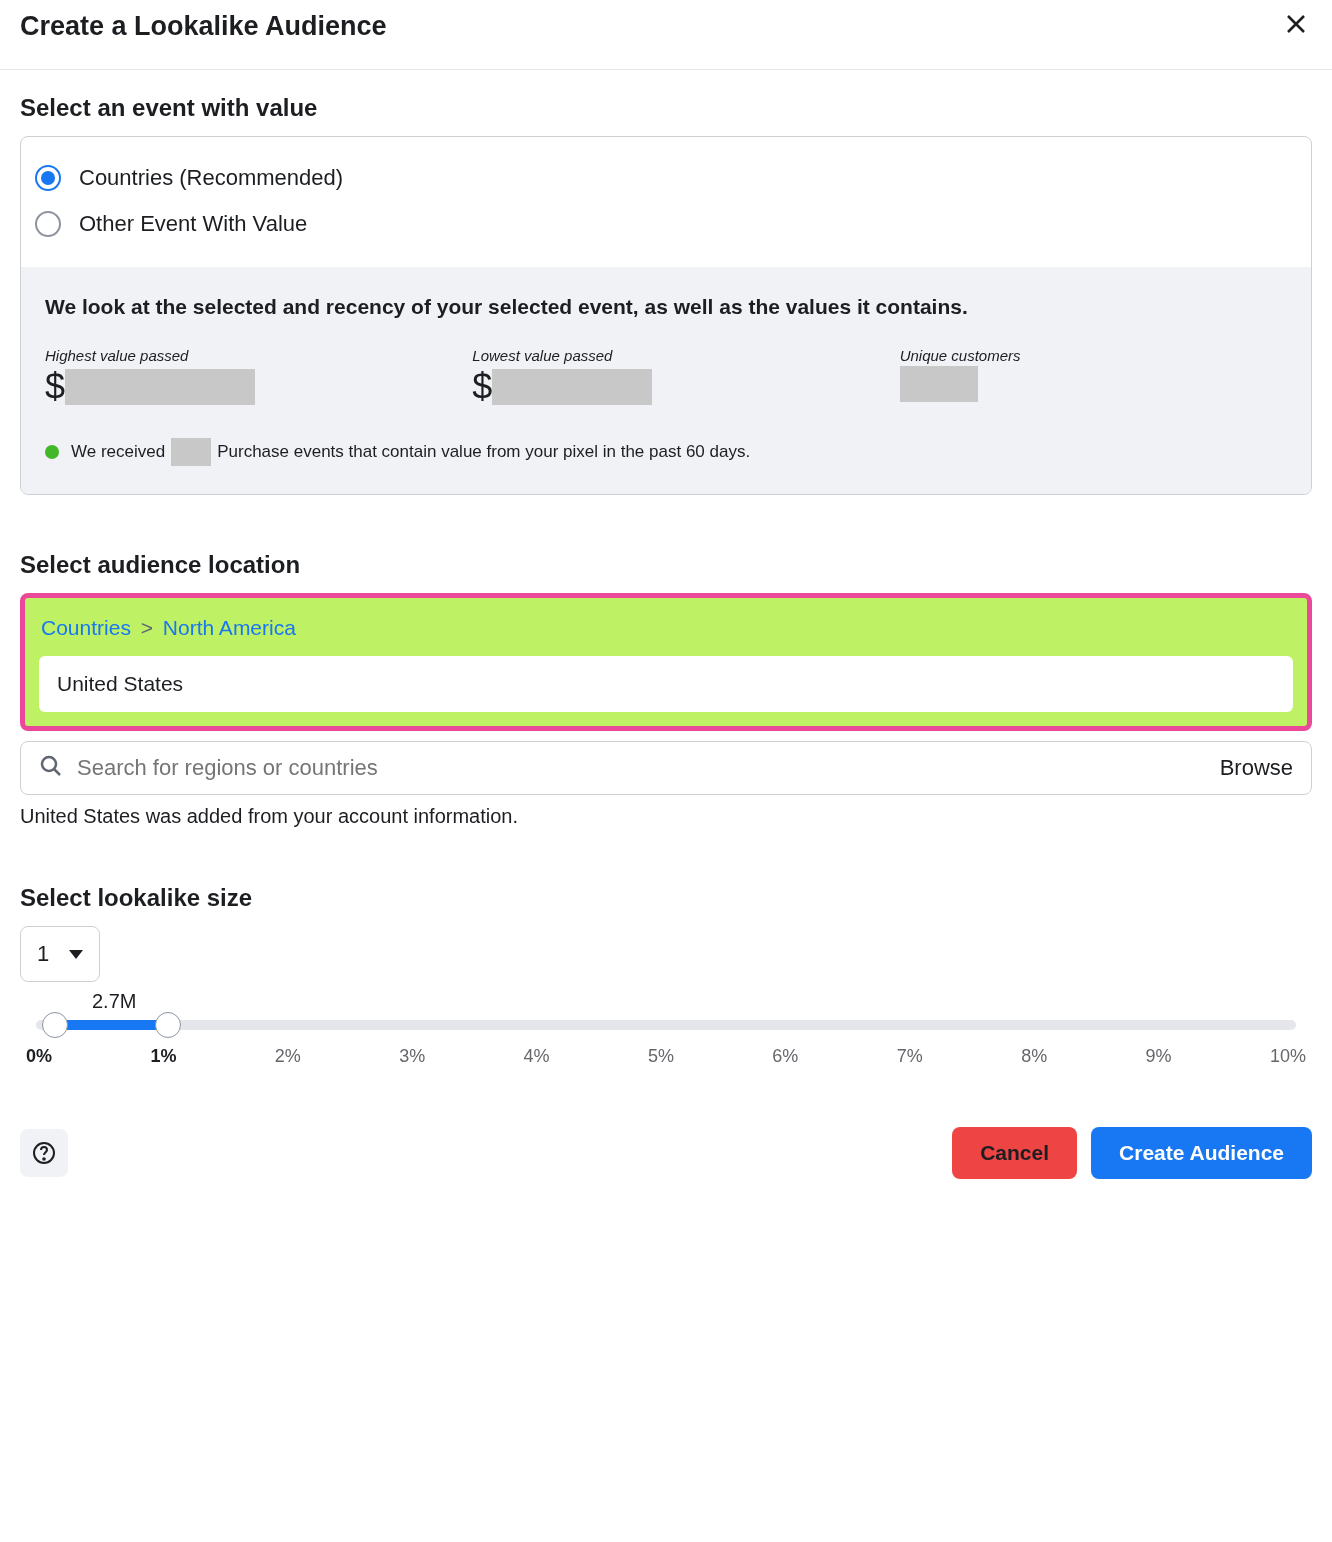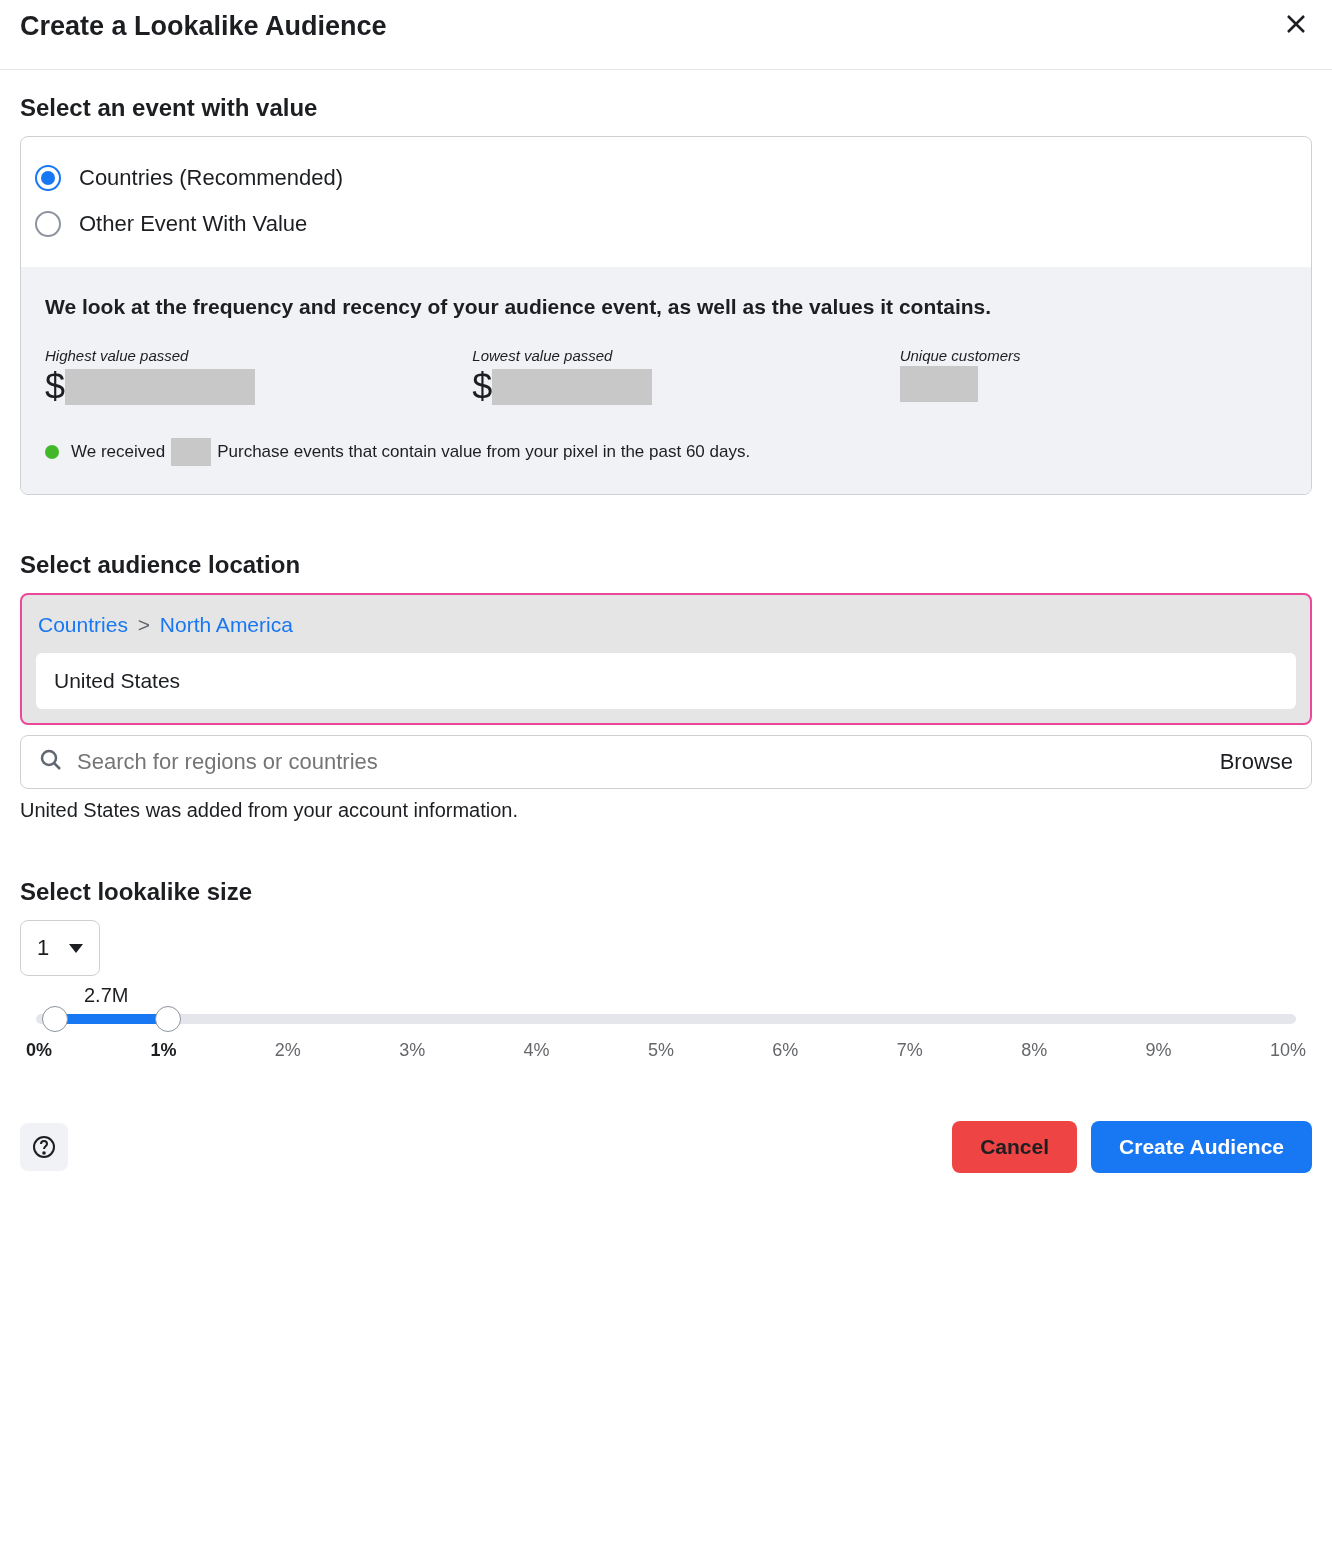--- a/index.html
+++ b/index.html
@@ -39,21 +39,21 @@
   .stat-label { font-size: 15px; margin-bottom: 2px; font-style: italic; }
   .stat-value { font-size: 36px; font-weight: 500; display: flex; align-items: center; }
   .redact { background: #c8c8c8; height: 36px; display: inline-block; }
   .redact.w1 { width: 190px; }
   .redact.w2 { width: 160px; }
   .redact.w3 { width: 78px; }
   .redact.w4 { width: 40px; height: 28px; }
   .status-line { margin-top: 30px; font-size: 17px; display: flex; align-items: center; flex-wrap: wrap; gap: 6px; }
   .green-dot { width: 14px; height: 14px; background: #42b72a; border-radius: 50%; margin-right: 6px; }
 
-  .location-card { background: #e5e5e5; border: 2px solid #ec4899; border-radius: 8px; padding: 14px 14px; }
+  .location-card { background: #bef264; border: 5px solid #ec4899; border-radius: 8px; padding: 14px 14px; }
   .breadcrumb { font-size: 21px; margin-bottom: 12px; padding: 4px 2px; }
   .breadcrumb a { color: #1877f2; text-decoration: none; }
   .breadcrumb .sep { color: #606770; margin: 0 4px; }
   .location-chip { background: #fff; border-radius: 6px; padding: 16px 18px; font-size: 21px; }
 
   .search-row {
     border: 1px solid #ced0d4; border-radius: 8px; margin-top: 10px;
     display: flex; align-items: center; padding: 12px 18px; gap: 14px;
   }
   .search-icon svg { width: 24px; height: 24px; }
@@ -69,21 +69,21 @@
     color: #fff; display: flex; align-items: center; justify-content: center; font-size: 14px; font-style: italic; font-weight: 700;
   }
 
   .select-box {
     border: 1px solid #ced0d4; border-radius: 8px; padding: 14px 16px;
     display: inline-flex; align-items: center; gap: 20px; font-size: 22px; cursor: pointer;
   }
   .caret-down { width: 0; height: 0; border-left: 7px solid transparent; border-right: 7px solid transparent; border-top: 9px solid #1c1e21; }
 
   .slider-wrap { margin-top: 38px; position: relative; }
-  .slider-callout { position: absolute; left: 64px; top: -30px; font-size: 20px; font-weight: 500; }
+  .slider-callout { position: absolute; left: 72px; top: -30px; font-size: 20px; font-weight: 500; }
   .slider-track {
     position: relative; height: 10px; background: #e4e6eb; border-radius: 5px;
     margin: 0 16px;
   }
   .slider-fill { position: absolute; height: 100%; background: #1877f2; border-radius: 5px; left: 1.5%; width: 9%; }
   .slider-handle {
     position: absolute; top: 50%; transform: translate(-50%,-50%);
     width: 26px; height: 26px; background: #fff; border: 1px solid #8d949e; border-radius: 50%;
     cursor: pointer;
   }
@@ -130,21 +130,21 @@
             <div class="radio-inner"></div>
           </div>
         <div class="radio-label">Countries (Recommended)</div>
       </div>
       <div class="radio-row">
         <div class="radio-outer"></div>
         <div class="radio-label">Other Event With Value</div>
       </div>
     </div>
     <div class="stats-panel">
-      <div class="stats-intro">We look at the frequency and recency of your audience event, as well as the values it contains.</div>
+      <div class="stats-intro">We look at the selected and recency of your selected event, as well as the values it contains.</div>
       <div class="stats-row">
         <div class="stat-col">
           <div class="stat-label">Highest value passed</div>
           <div class="stat-value">
               <span>$</span>
               <span class="redact w1"></span>
             </div>
         </div>
         <div class="stat-col">
           <div class="stat-label">Lowest value passed</div>

